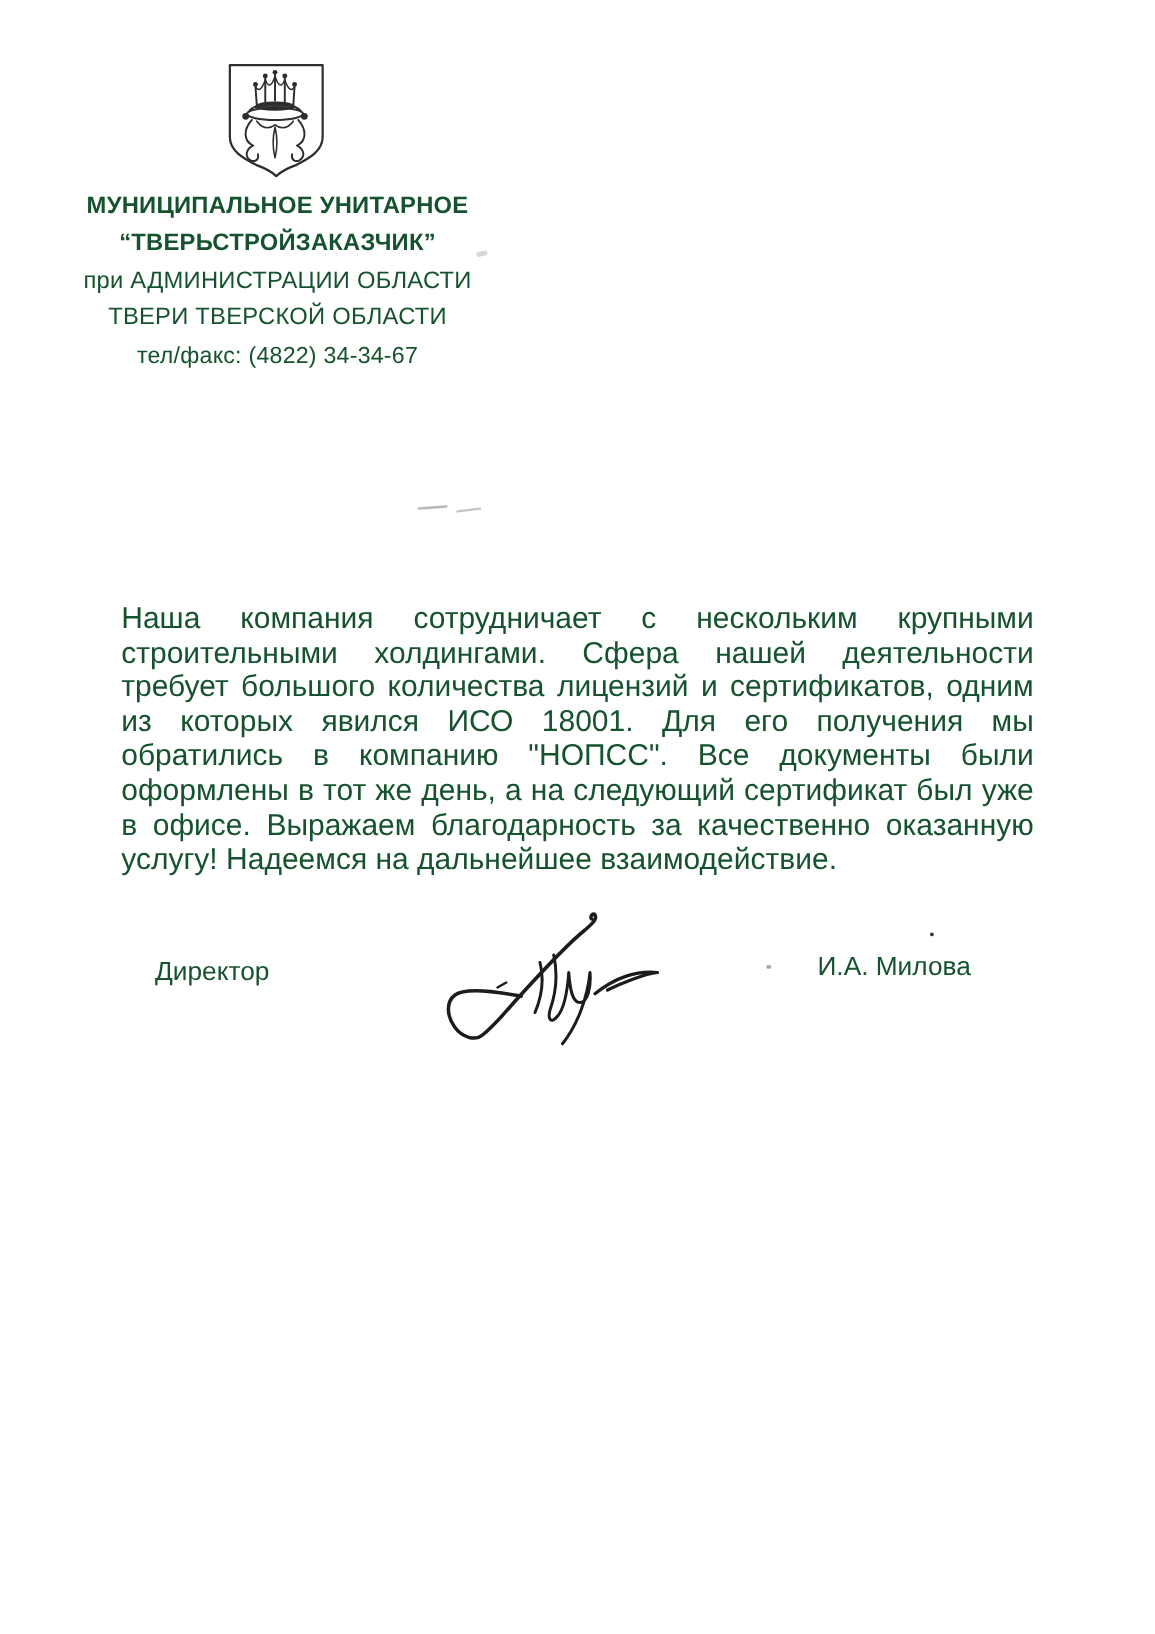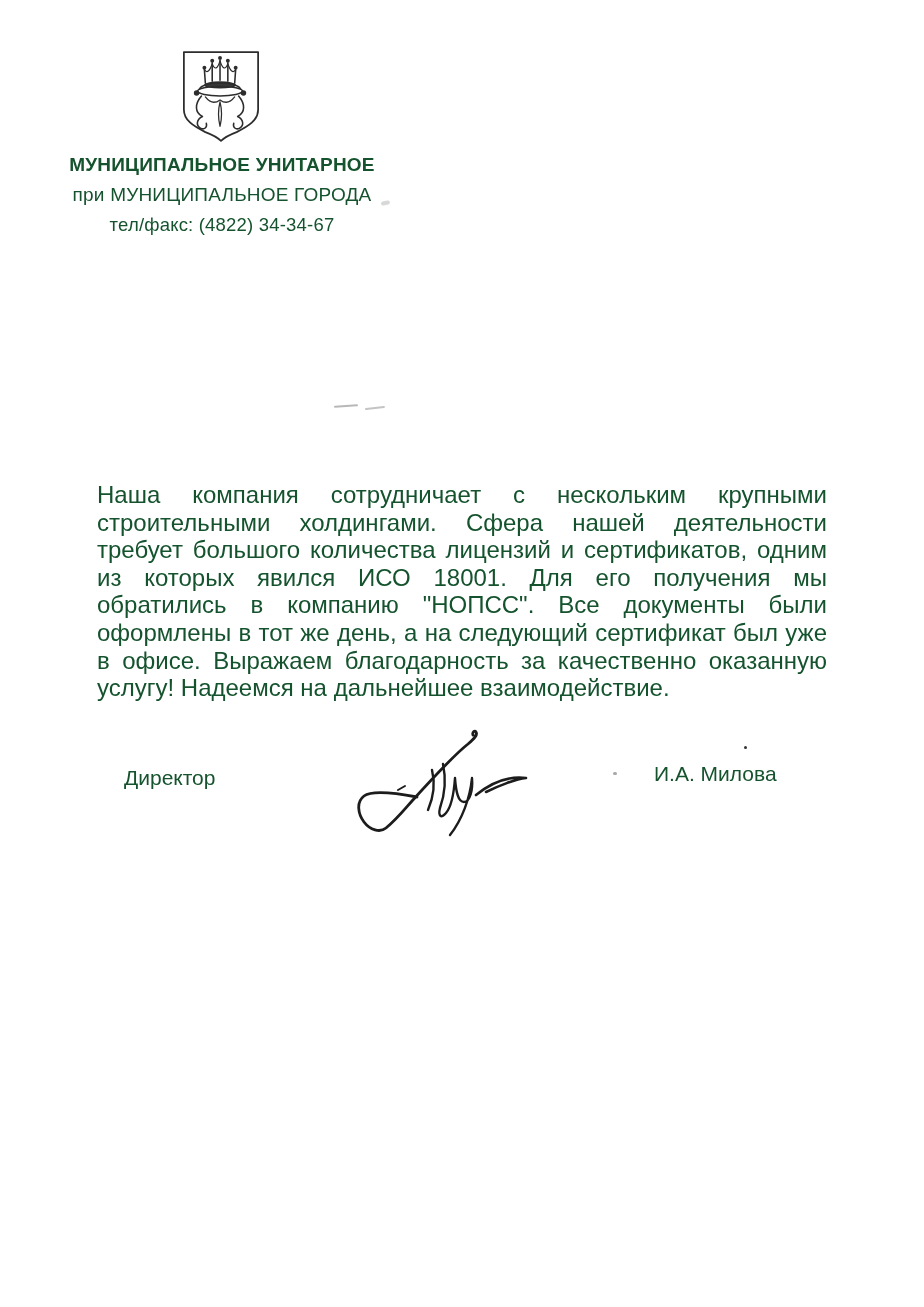--- a/index.html
+++ b/index.html
@@ -102,21 +102,23 @@
 
     <path d="M 61 49 C 68 57 68 66 60 70 C 66 73 67 79 62 82 C 58 84 55 81 56 77"></path>
 
     <path d="M 27 50 Q 34 59 42 53 Q 50 59 57 50" stroke-width="1.3"></path>
 
     <path d="M 42 55 C 40 63 40 72 42 80 C 44 72 44 63 42 55" stroke-width="1.3"></path>
   </svg>
 
   <div class="letterhead-text">
     <div class="lh-bold">МУНИЦИПАЛЬНОЕ УНИТАРНОЕ</div>
-    <div>при МУНИЦИПАЛЬНОЕ ГОРОДА</div>
+    <div class="lh-bold">“ТВЕРЬСТРОЙЗАКАЗЧИК”</div>
+    <div>при АДМИНИСТРАЦИИ ОБЛАСТИ</div>
+    <div>ТВЕРИ ТВЕРСКОЙ ОБЛАСТИ</div>
     <div class="lh-addr">тел/факс: (4822) 34-34-67</div>
   </div>
 
   <div class="letter-body">Наша компания сотрудничает с нескольким крупными строительными холдингами. Сфера нашей деятельности требует большого количества лицензий и сертификатов, одним из которых явился ИСО 18001. Для его получения мы обратились в компанию "НОПСС". Все документы были оформлены в тот же день, а на следующий сертификат был уже в офисе. Выражаем благодарность за качественно оказанную услугу! Надеемся на дальнейшее взаимодействие.</div>
 
   <div class="sig-role">Директор</div>
 
   <svg class="sig-svg" viewBox="0 0 250 120" fill="none" stroke="#1c1c1c" stroke-linecap="round" stroke-linejoin="round">
 
     <path stroke-width="2.8" d="M 71 77 C 50 73 26 70 18 76 C 10 82 12 94 18 102 C 24 110 34 113 40 108 C 50 100 58 90 66 81 C 85 60 108 35 122 24 C 128 19 132 15 130 12 C 129 10 126 12 127 15"></path>

